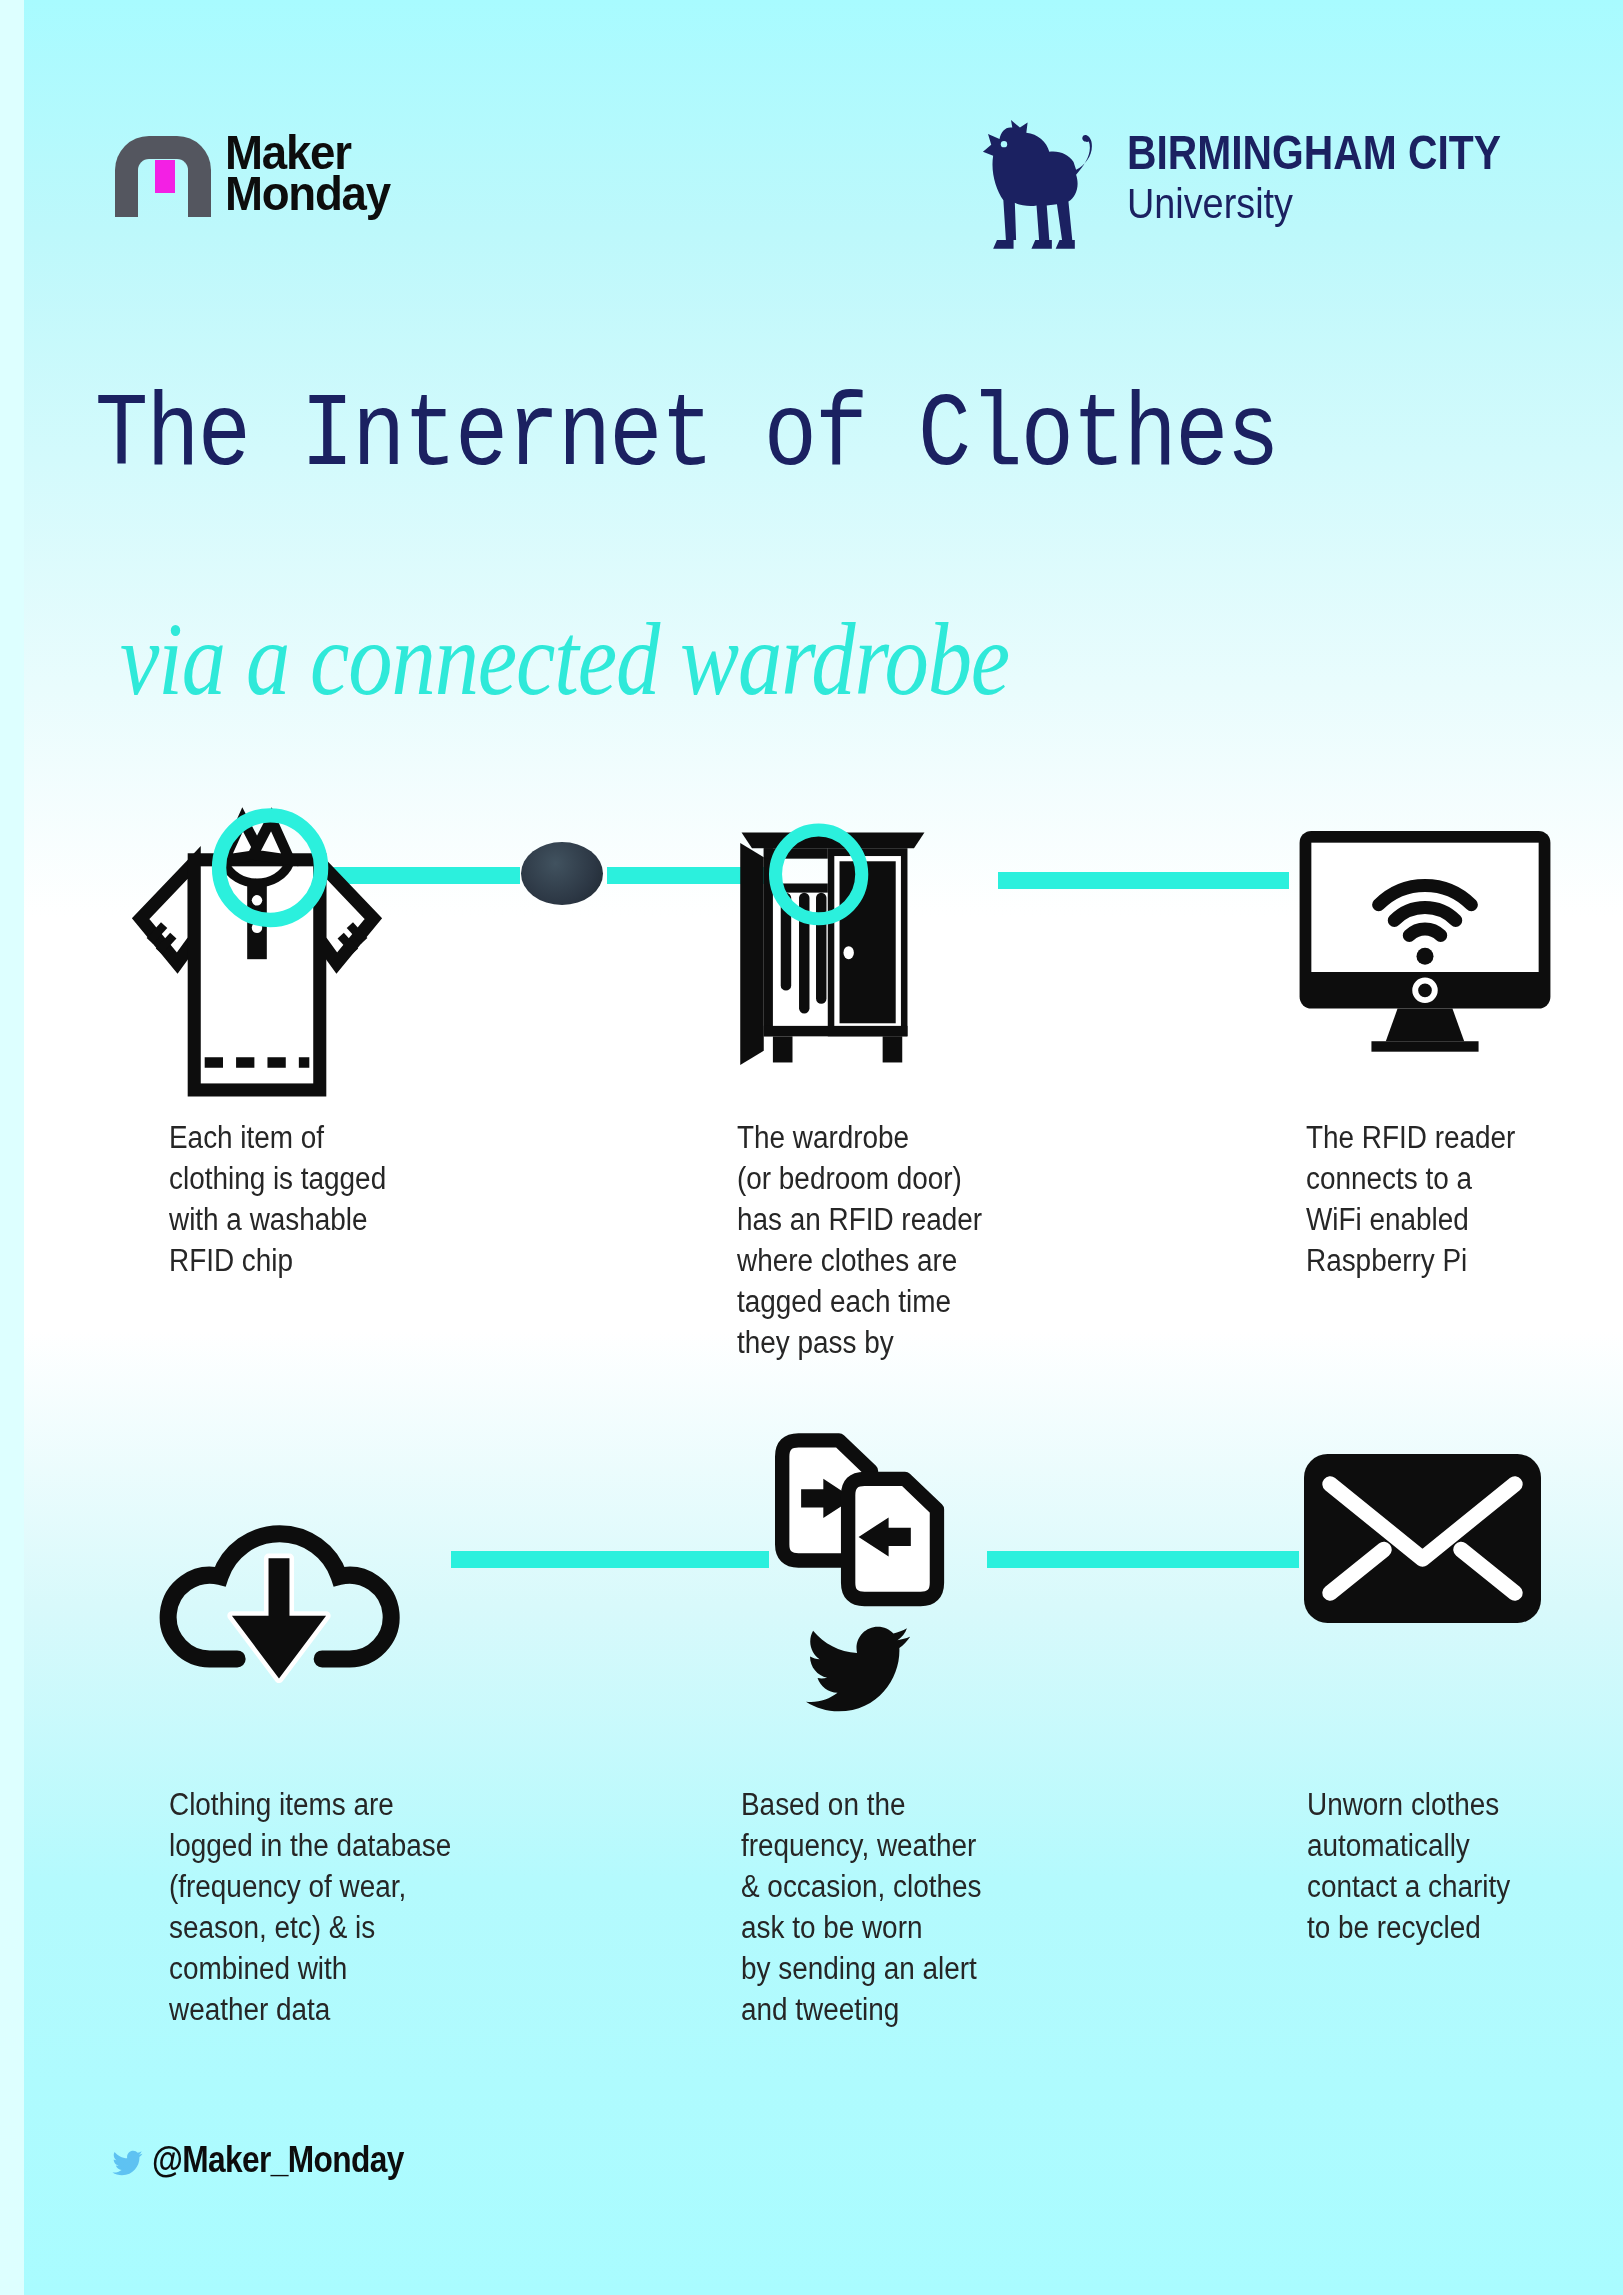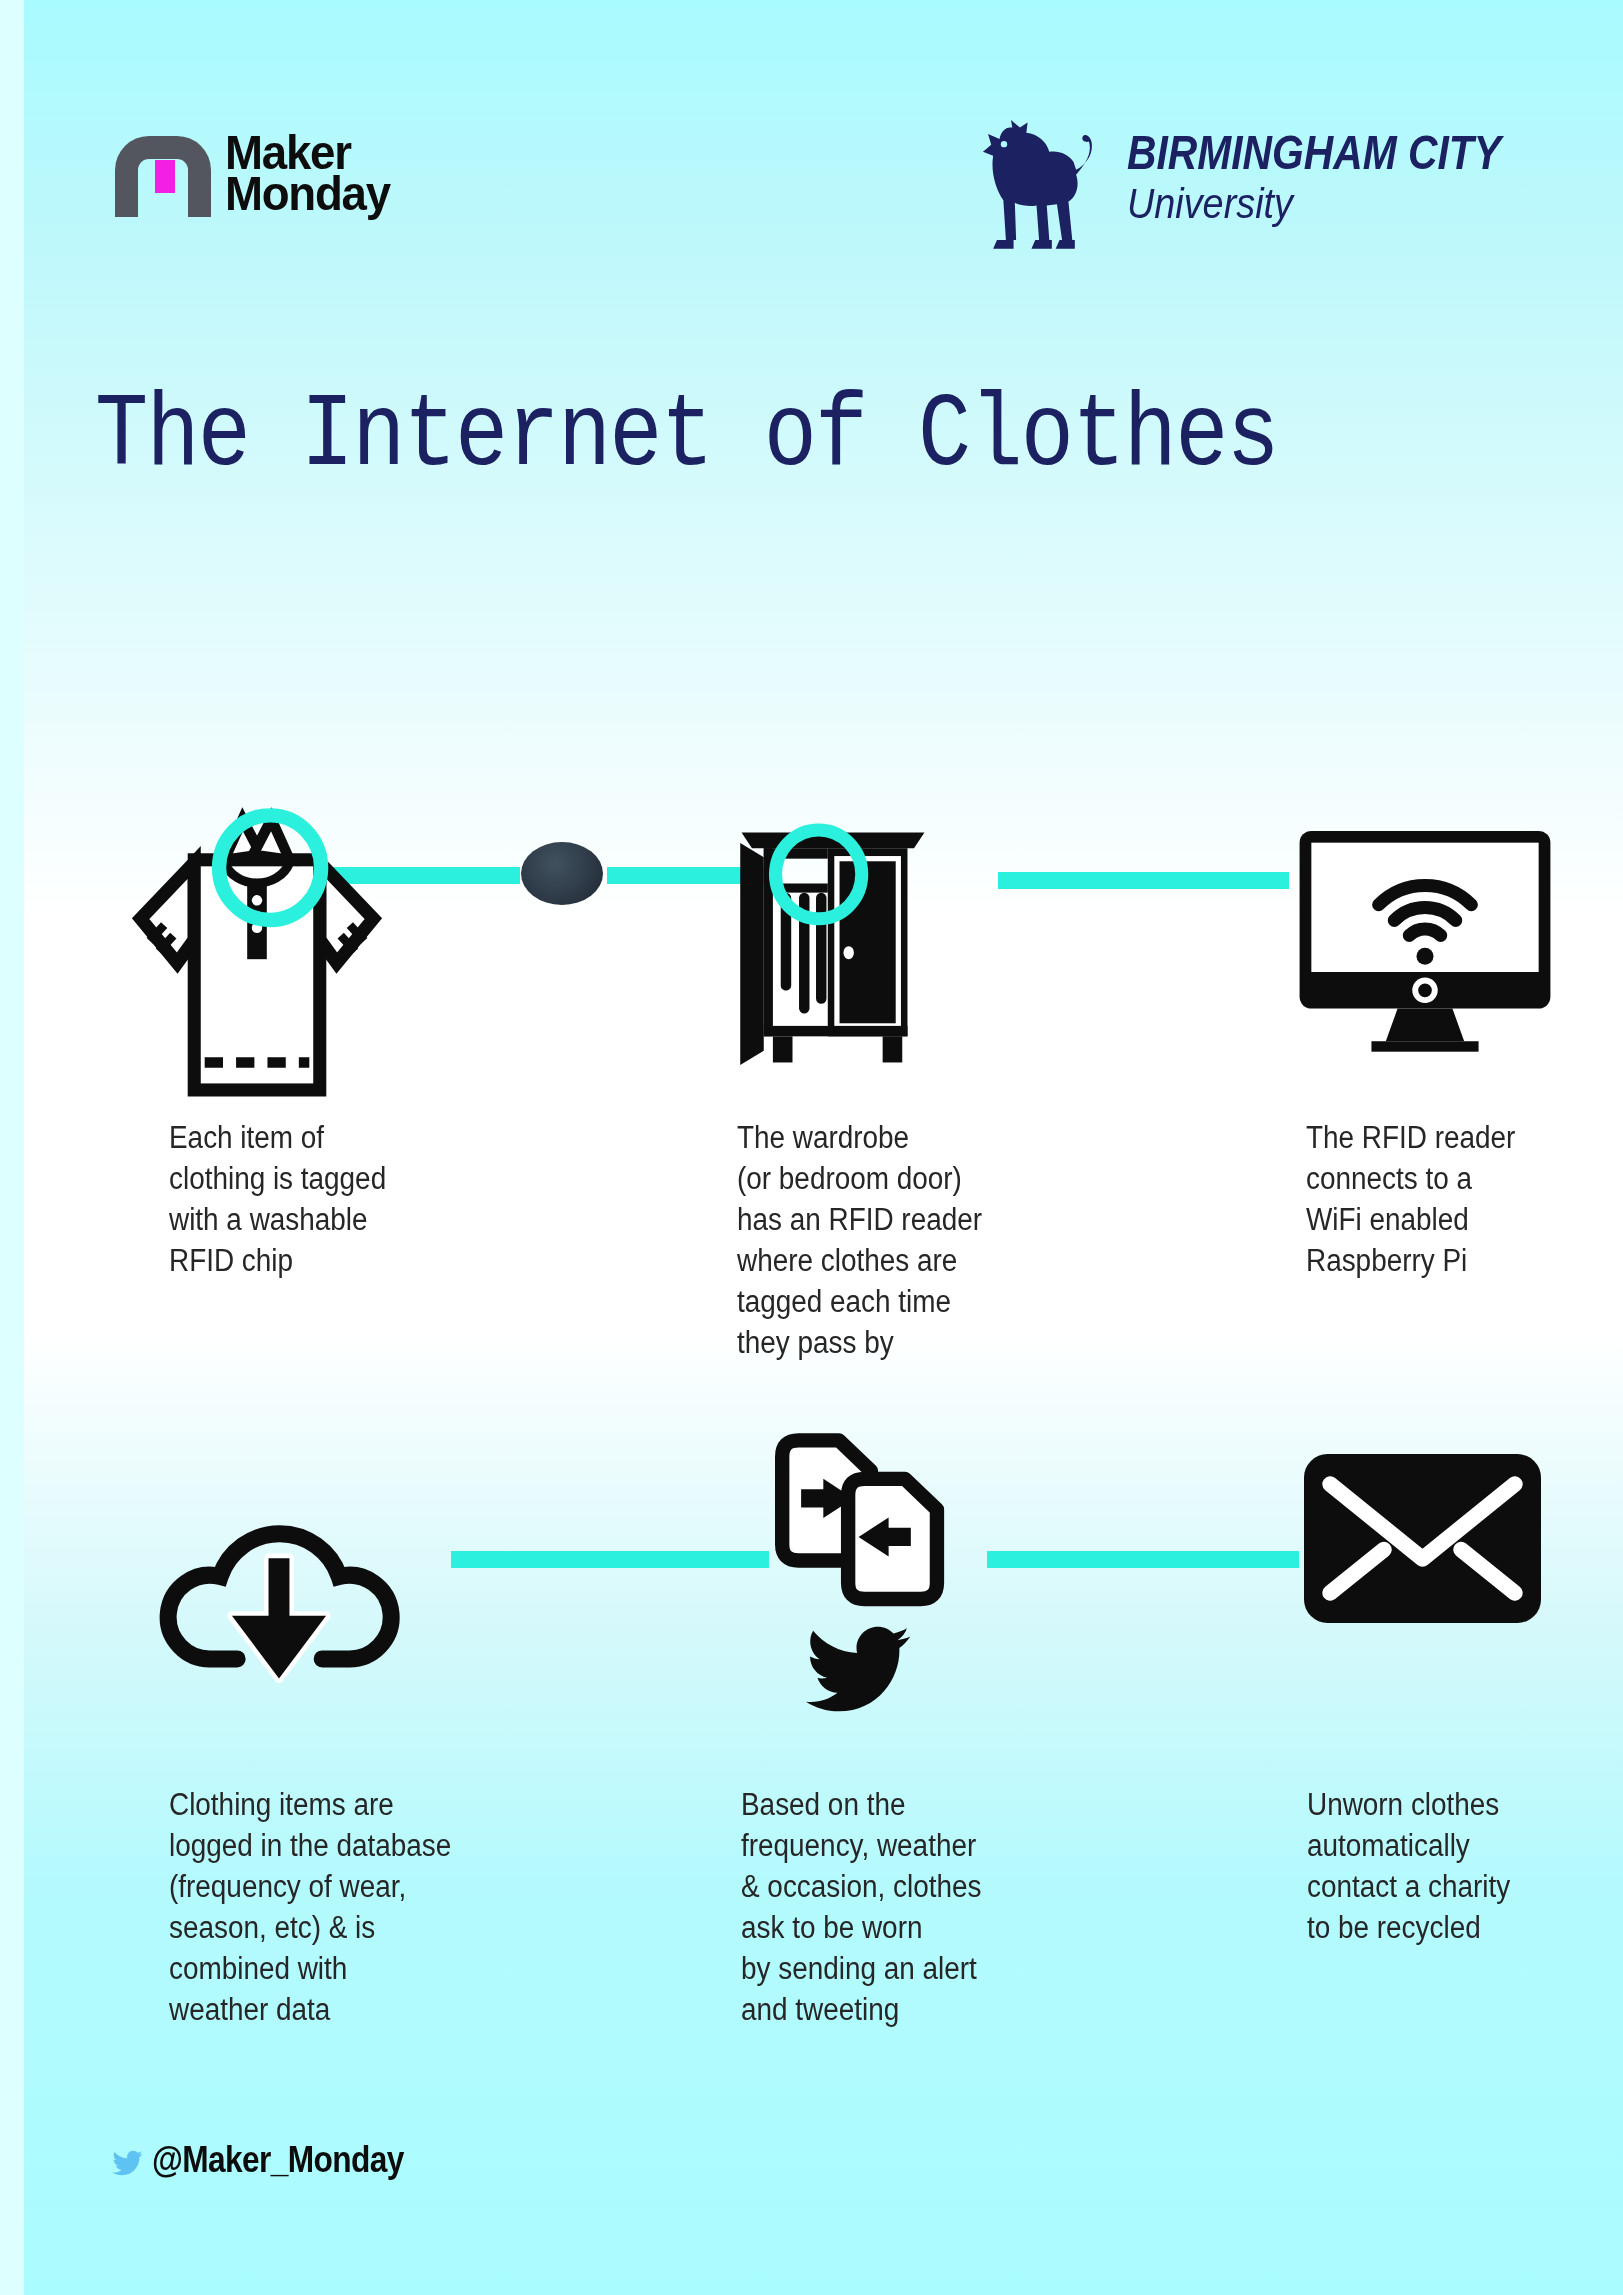--- a/index.html
+++ b/index.html
@@ -61,34 +61,37 @@
 
   <div class="abs" style="left:91px;top:136px;width:314px;height:105px;">
     <div class="arch"></div>
     <div class="magenta-block"></div>
     <div class="maker-text">
       <div>Maker</div>
       <div>Monday</div>
     </div>
   </div>
 
-  <div class="abs" style="left:950px;top:113px;width:589px;height:157px;font-style:italic;">
+  <div class="abs" style="left:950px;top:113px;width:589px;height:157px;">
     <svg class="abs" style="left:0;top:0;" width="134" height="144" viewBox="0 0 210 220">
       <path fill="#1b2161" d="M30,64 L14,58 L27,47 L22,30 L40,38 C42,26 50,18 60,20 L58,8 L72,20 L84,12 L82,28 C100,30 114,42 118,58 C134,56 148,62 156,74 L160,86 C176,78 188,60 184,42 C182,32 172,28 170,35 C168,41 176,44 180,42 C186,60 174,78 160,94 C166,112 160,128 148,136 L154,196 L138,196 L130,140 L114,142 L118,196 L102,196 L98,142 C88,144 72,142 64,138 L66,196 L50,196 L46,134 C34,116 26,90 30,64 Z"></path>
       <circle cx="47" cy="46" r="5" fill="#aefaff"></circle>
       <path fill="#1b2161" d="M36,196 L62,196 L62,210 L30,210 Z M96,196 L122,196 L122,210 L90,210 Z M134,196 L158,196 L158,210 L128,210 Z"></path>
     </svg>
     <div class="abs" style="left:153px;top:14.4px;">
       <div class="bcu-name">BIRMINGHAM CITY</div>
       <div class="bcu-sub">University</div>
     </div>
   </div>
 
   <div class="title-line t-navy" style="left:71px;top:378px;">
     <span class="squeeze">The Internet of Clothes</span>
+  </div>
+  <div class="title-line t-cyan" style="left:96px;top:600px;">
+    <span class="squeeze">via a connected wardrobe</span>
   </div>
 
   <div class="connector" style="left:300px;top:867px;width:196px;"></div>
   <div class="connector" style="left:583px;top:867px;width:171px;"></div>
   <div class="connector" style="left:974px;top:872px;width:291px;"></div>
 
   <svg class="abs" style="left:97px;top:802px;" width="272" height="300" viewBox="0 0 416 458">
     <g fill="#ffffff" stroke="#0d0d0d" stroke-width="20">
       <polygon points="112,92 30,178 86,246 112,210"></polygon>
       <polygon points="304,92 386,178 330,246 304,210"></polygon>

